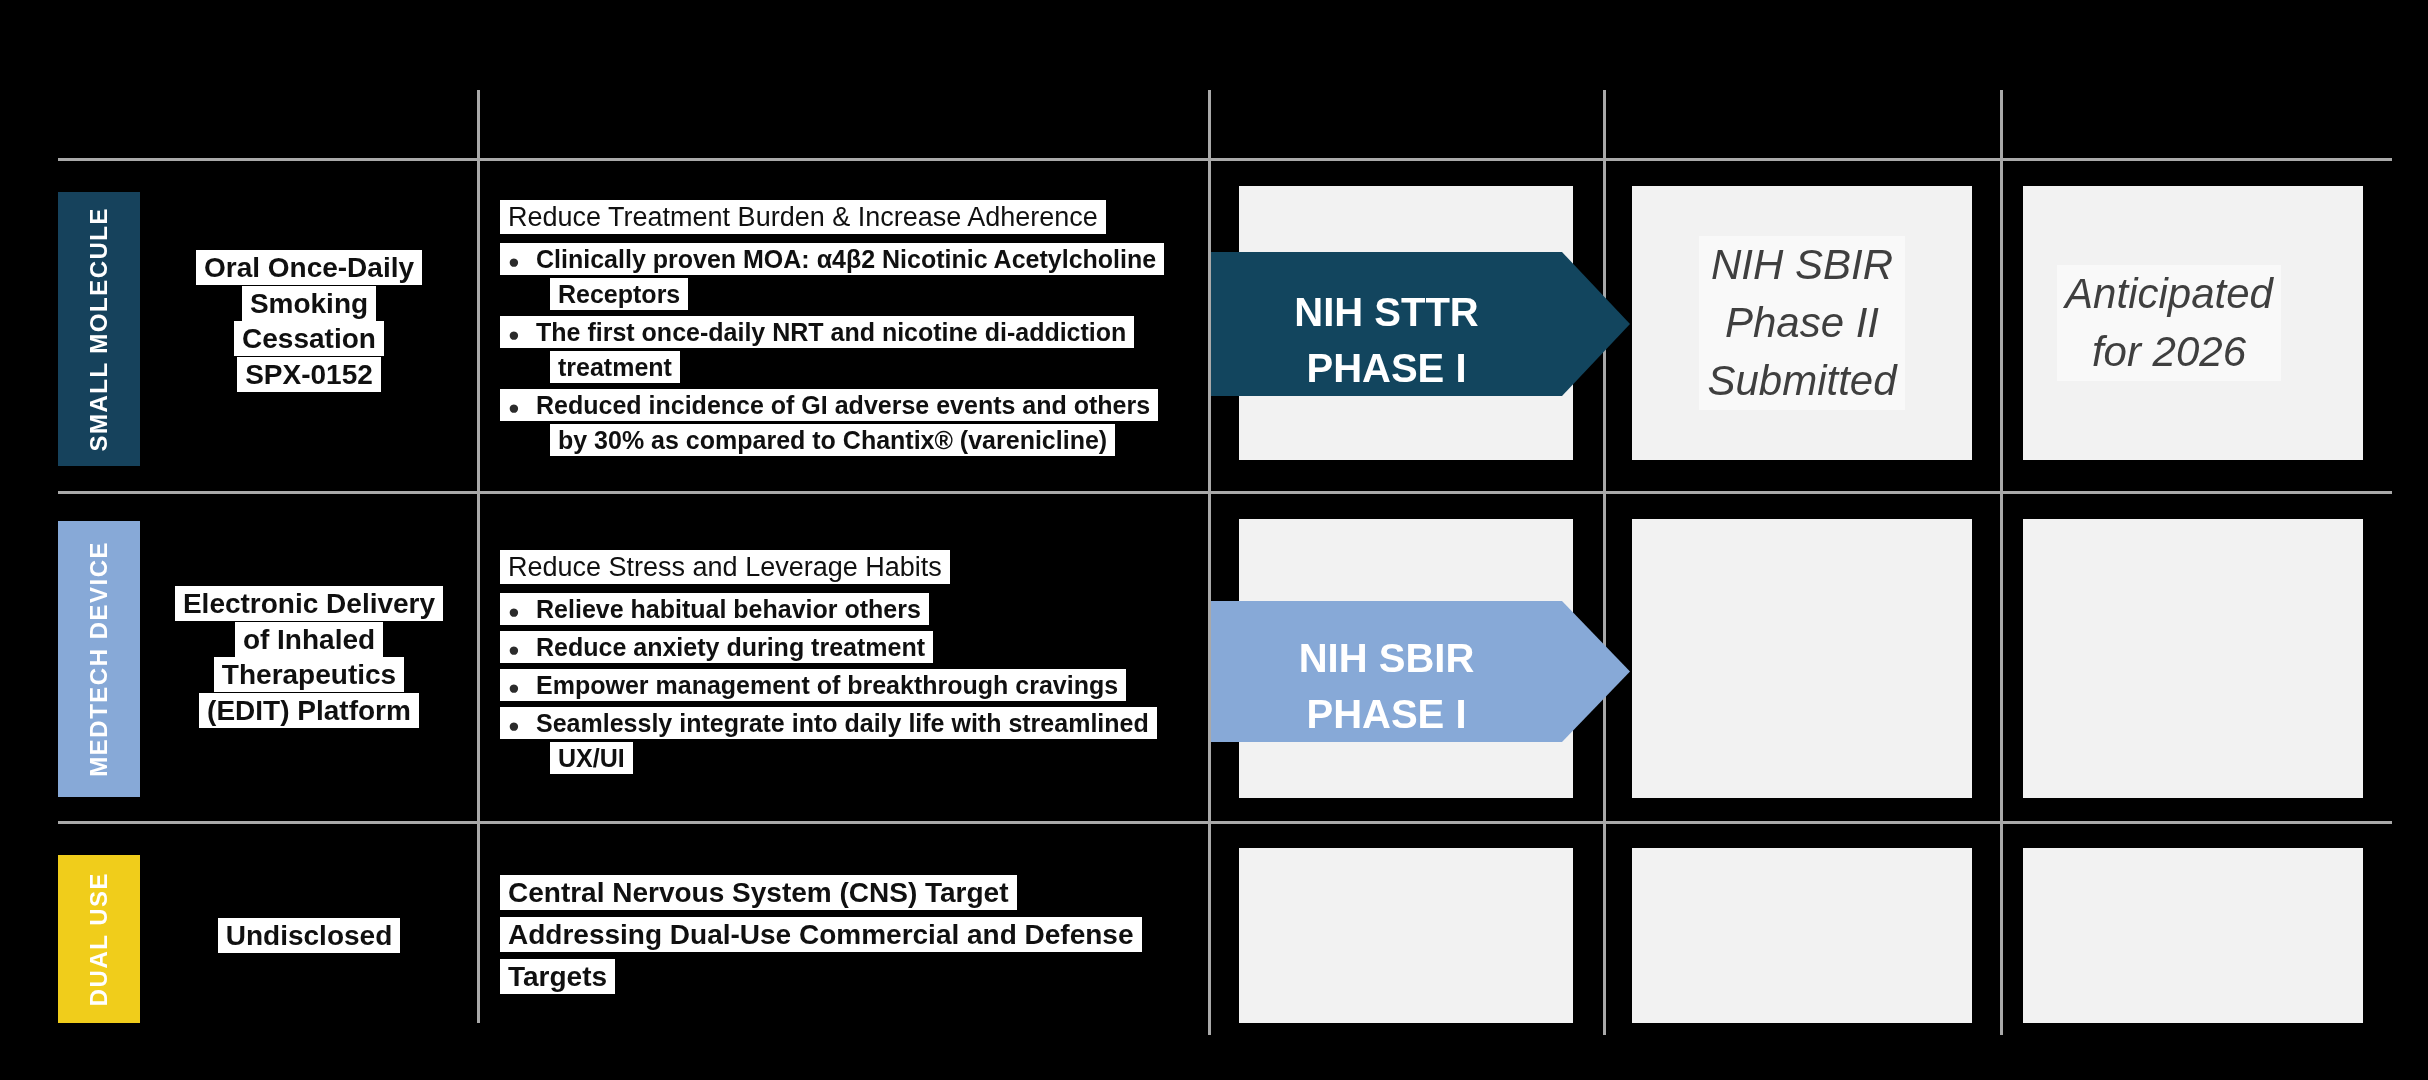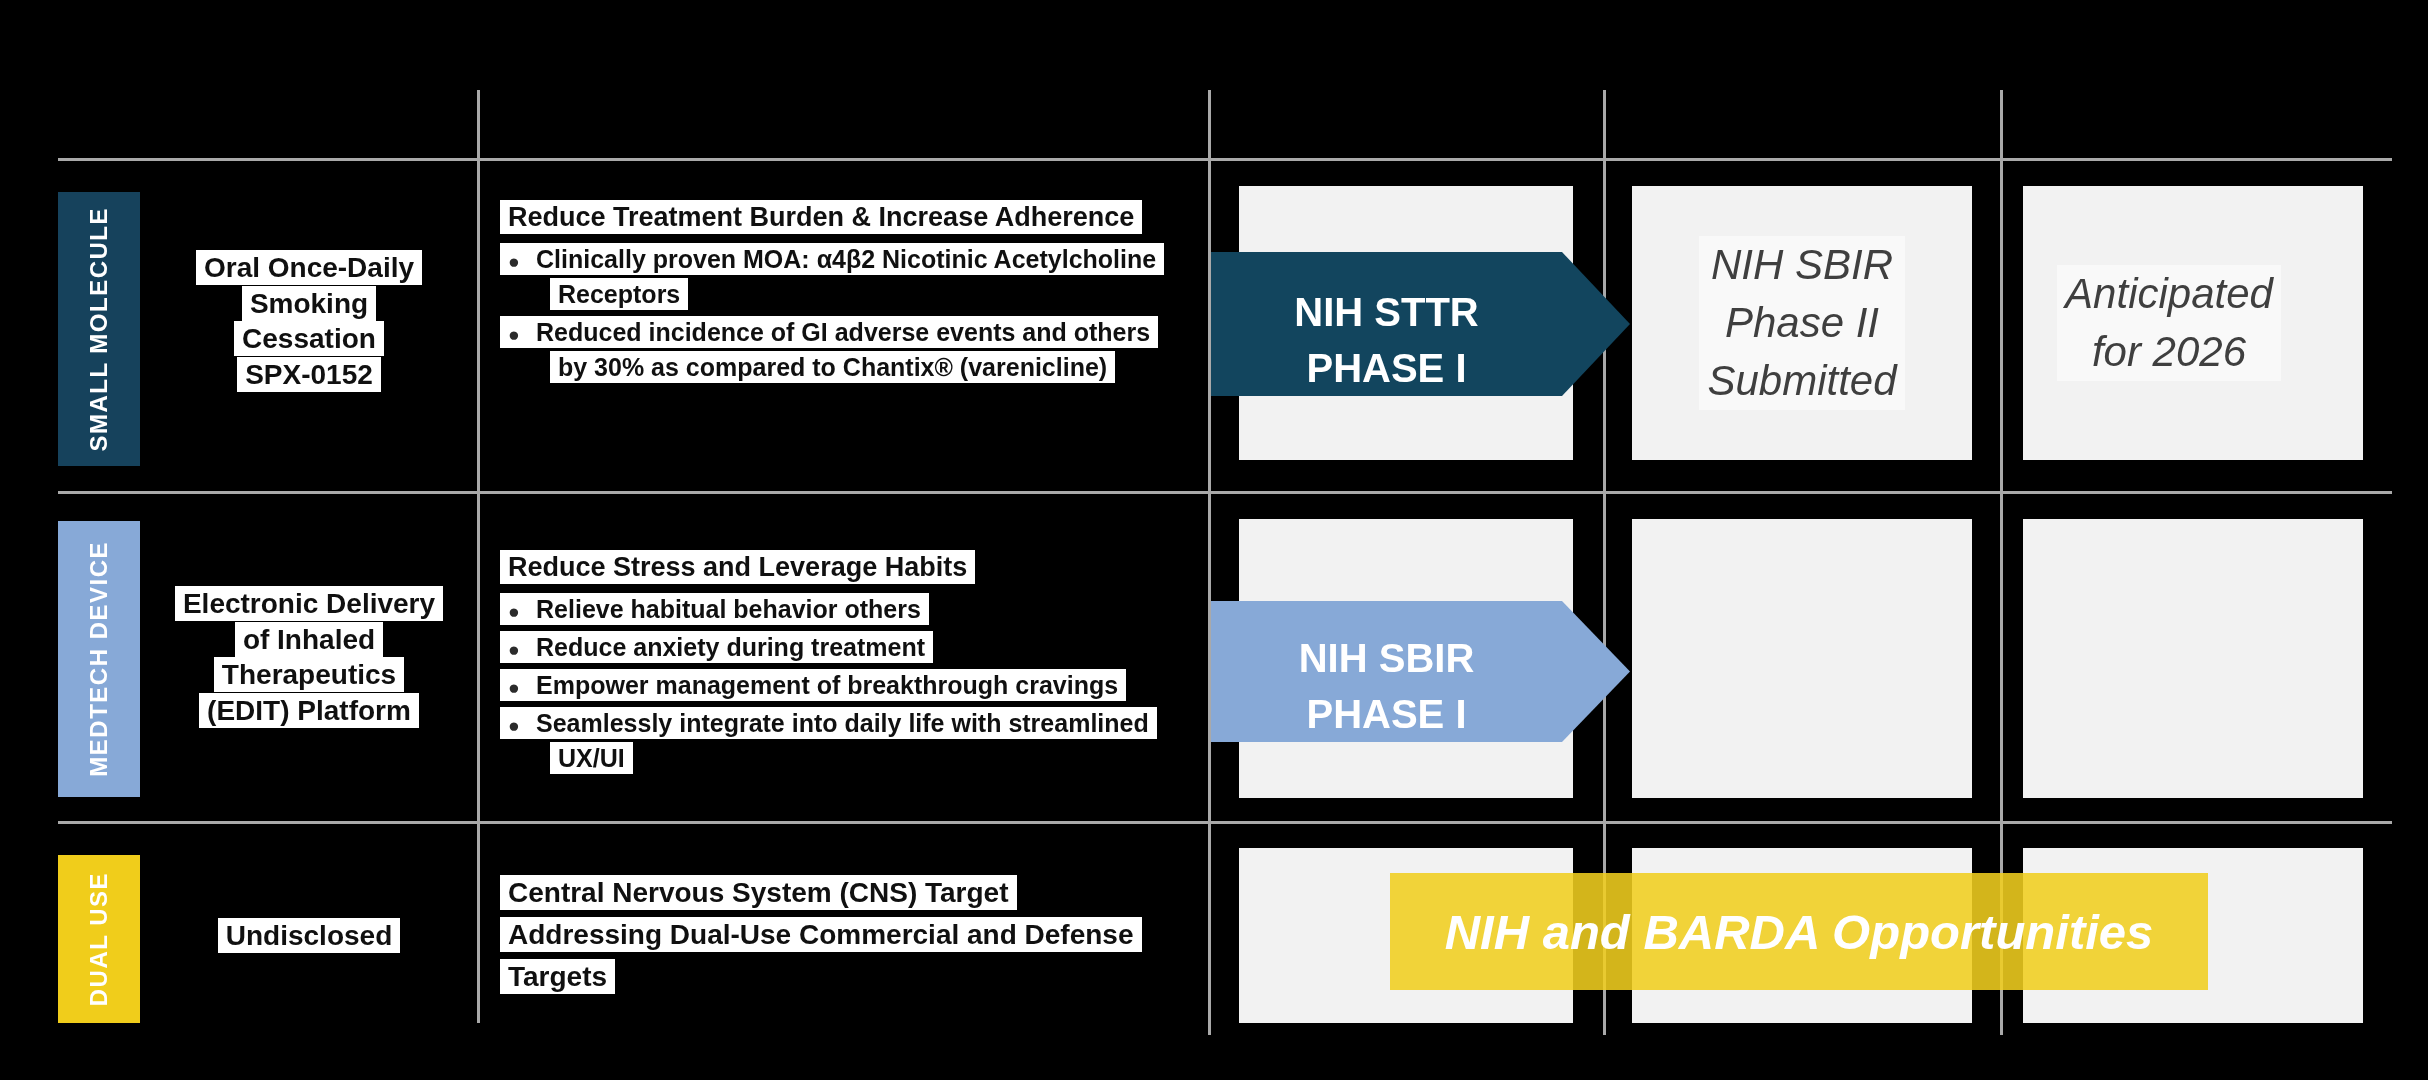--- a/index.html
+++ b/index.html
@@ -34,21 +34,21 @@
 
   
   .program { position:absolute; left:140px; width:338px; text-align:center; }
   .program .hl { font-weight:700; font-size:28px; line-height:1.27; }
   .p1 { top:250px; } .p2 { top:586px; } .p3 { top:918px; }
 
   
   .desc { position:absolute; left:500px; width:712px; }
   .d1 { top:200px; } .d2 { top:550px; } .d3 { top:872px; }
   .desc-heading { margin:0 0 6px 0; }
-  .desc-heading .hl { font-weight:700; font-size:27px; line-height:1.32; }
+  .desc-heading .hl { font-weight:400; font-size:27px; line-height:1.32; }
   .bullet { padding-left:50px; text-indent:-50px; margin-top:3px; font-size:25px; line-height:1.4;font-weight:bold; }
   .bullet .hl::before { content:"\25CF\00A0\00A0\00A0"; font-size:0.78em; color:#2b2b2b; }
   .desc-bold .hl { font-weight:700; font-size:28px; line-height:1.5; }
 
   
   .pbox { position:absolute; background:#f2f2f2; }
   .c4 { left:1239px; width:334px; } .c5 { left:1632px; width:340px; } .c6 { left:2023px; width:340px; }
   .r1 { top:186px; height:274px; } .r2 { top:519px; height:279px; } .r3 { top:848px; height:175px; }
 
   
@@ -115,20 +115,24 @@
   </div>
   <div class="desc d1">
     <div class="desc-heading">
       <span class="hl">Reduce Treatment Burden &amp; Increase Adherence</span>
     </div>
     <div class="bullet">
       <span class="hl">Clinically proven MOA: α4β2 Nicotinic Acetylcholine
 Receptors</span>
     </div>
     <div class="bullet">
+      <span class="hl">The first once-daily NRT and nicotine di-addiction
+treatment</span>
+    </div>
+    <div class="bullet">
       <span class="hl">Reduced incidence of GI adverse events and others
 by 30% as compared to Chantix® (varenicline)</span>
     </div>
   </div>
   <div class="arrow arrow-1">
     <span>NIH STTR
 PHASE I</span>
   </div>
   <div class="note n5 r1">
     <span class="hl2">NIH SBIR
@@ -176,17 +180,14 @@
     <span>DUAL USE</span>
   </div>
   <div class="program p3">
     <span class="hl">Undisclosed</span>
   </div>
   <div class="desc d3 desc-bold">
     <span class="hl">Central Nervous System (CNS) Target
 Addressing Dual-Use Commercial and Defense
 Targets</span>
   </div>
-  <div class="banner">
-    <span>NIH and BARDA Opportunities</span>
-  </div>
 
 </div>
 
 </body></html>

